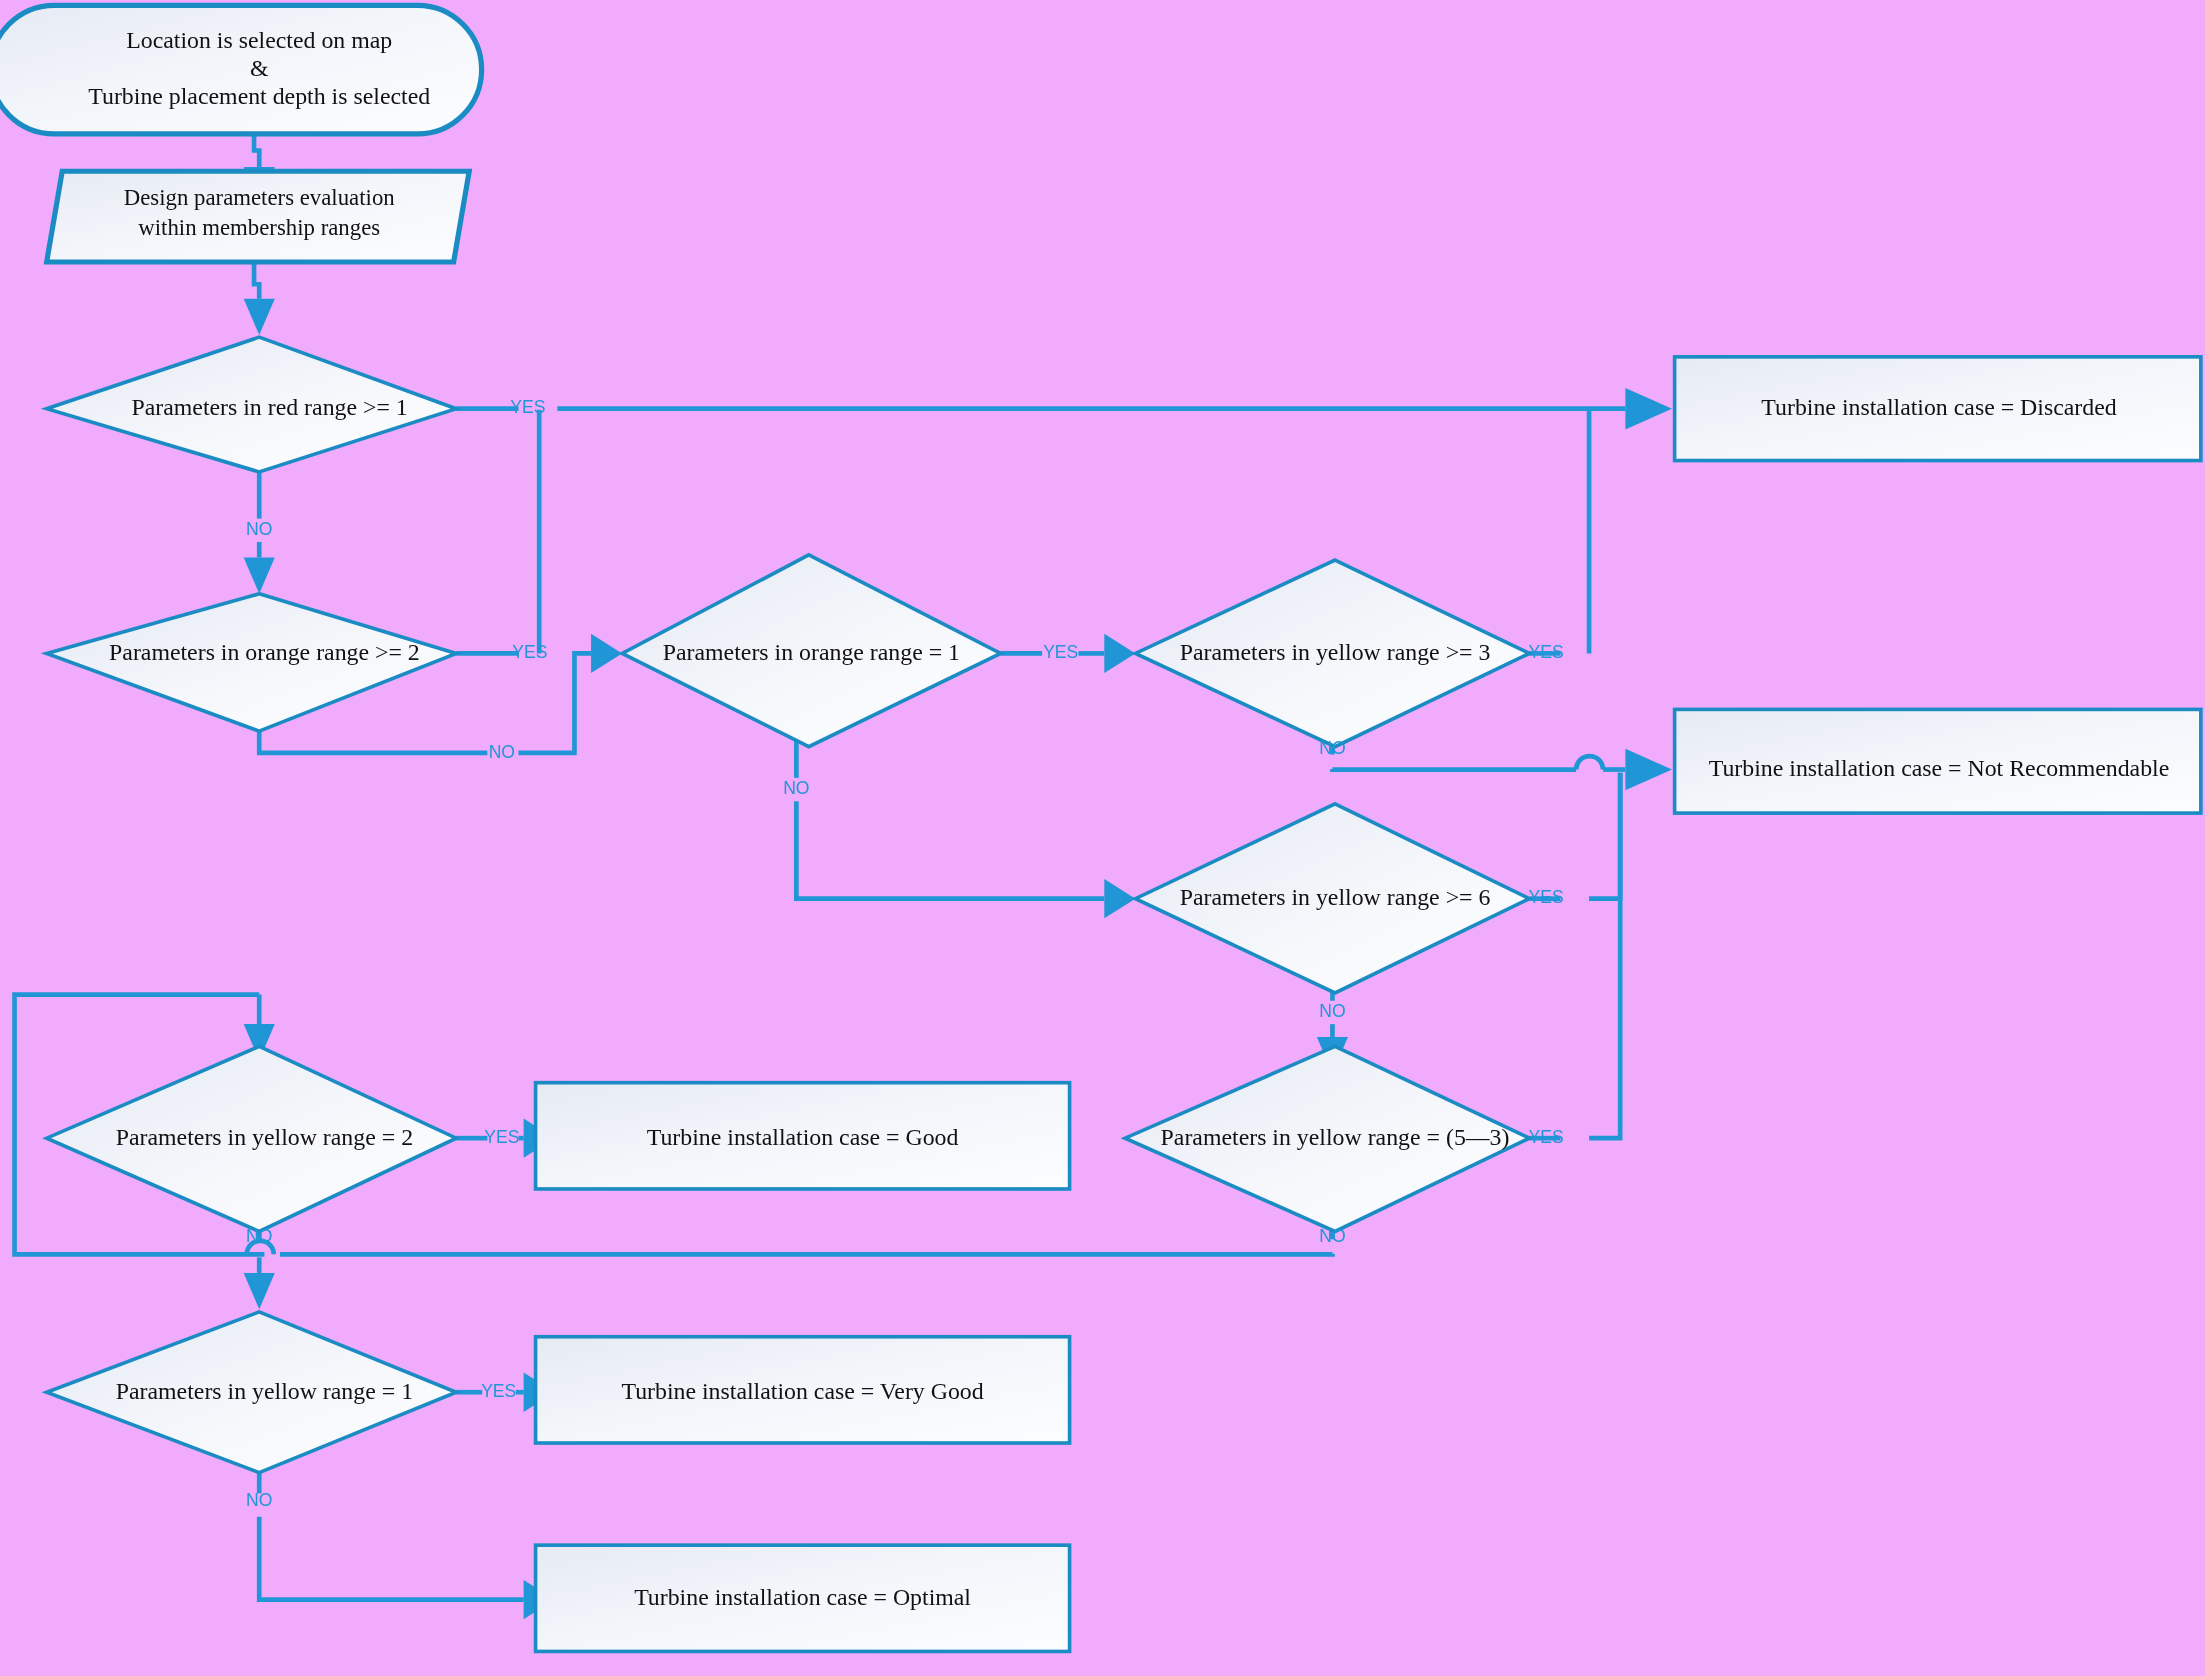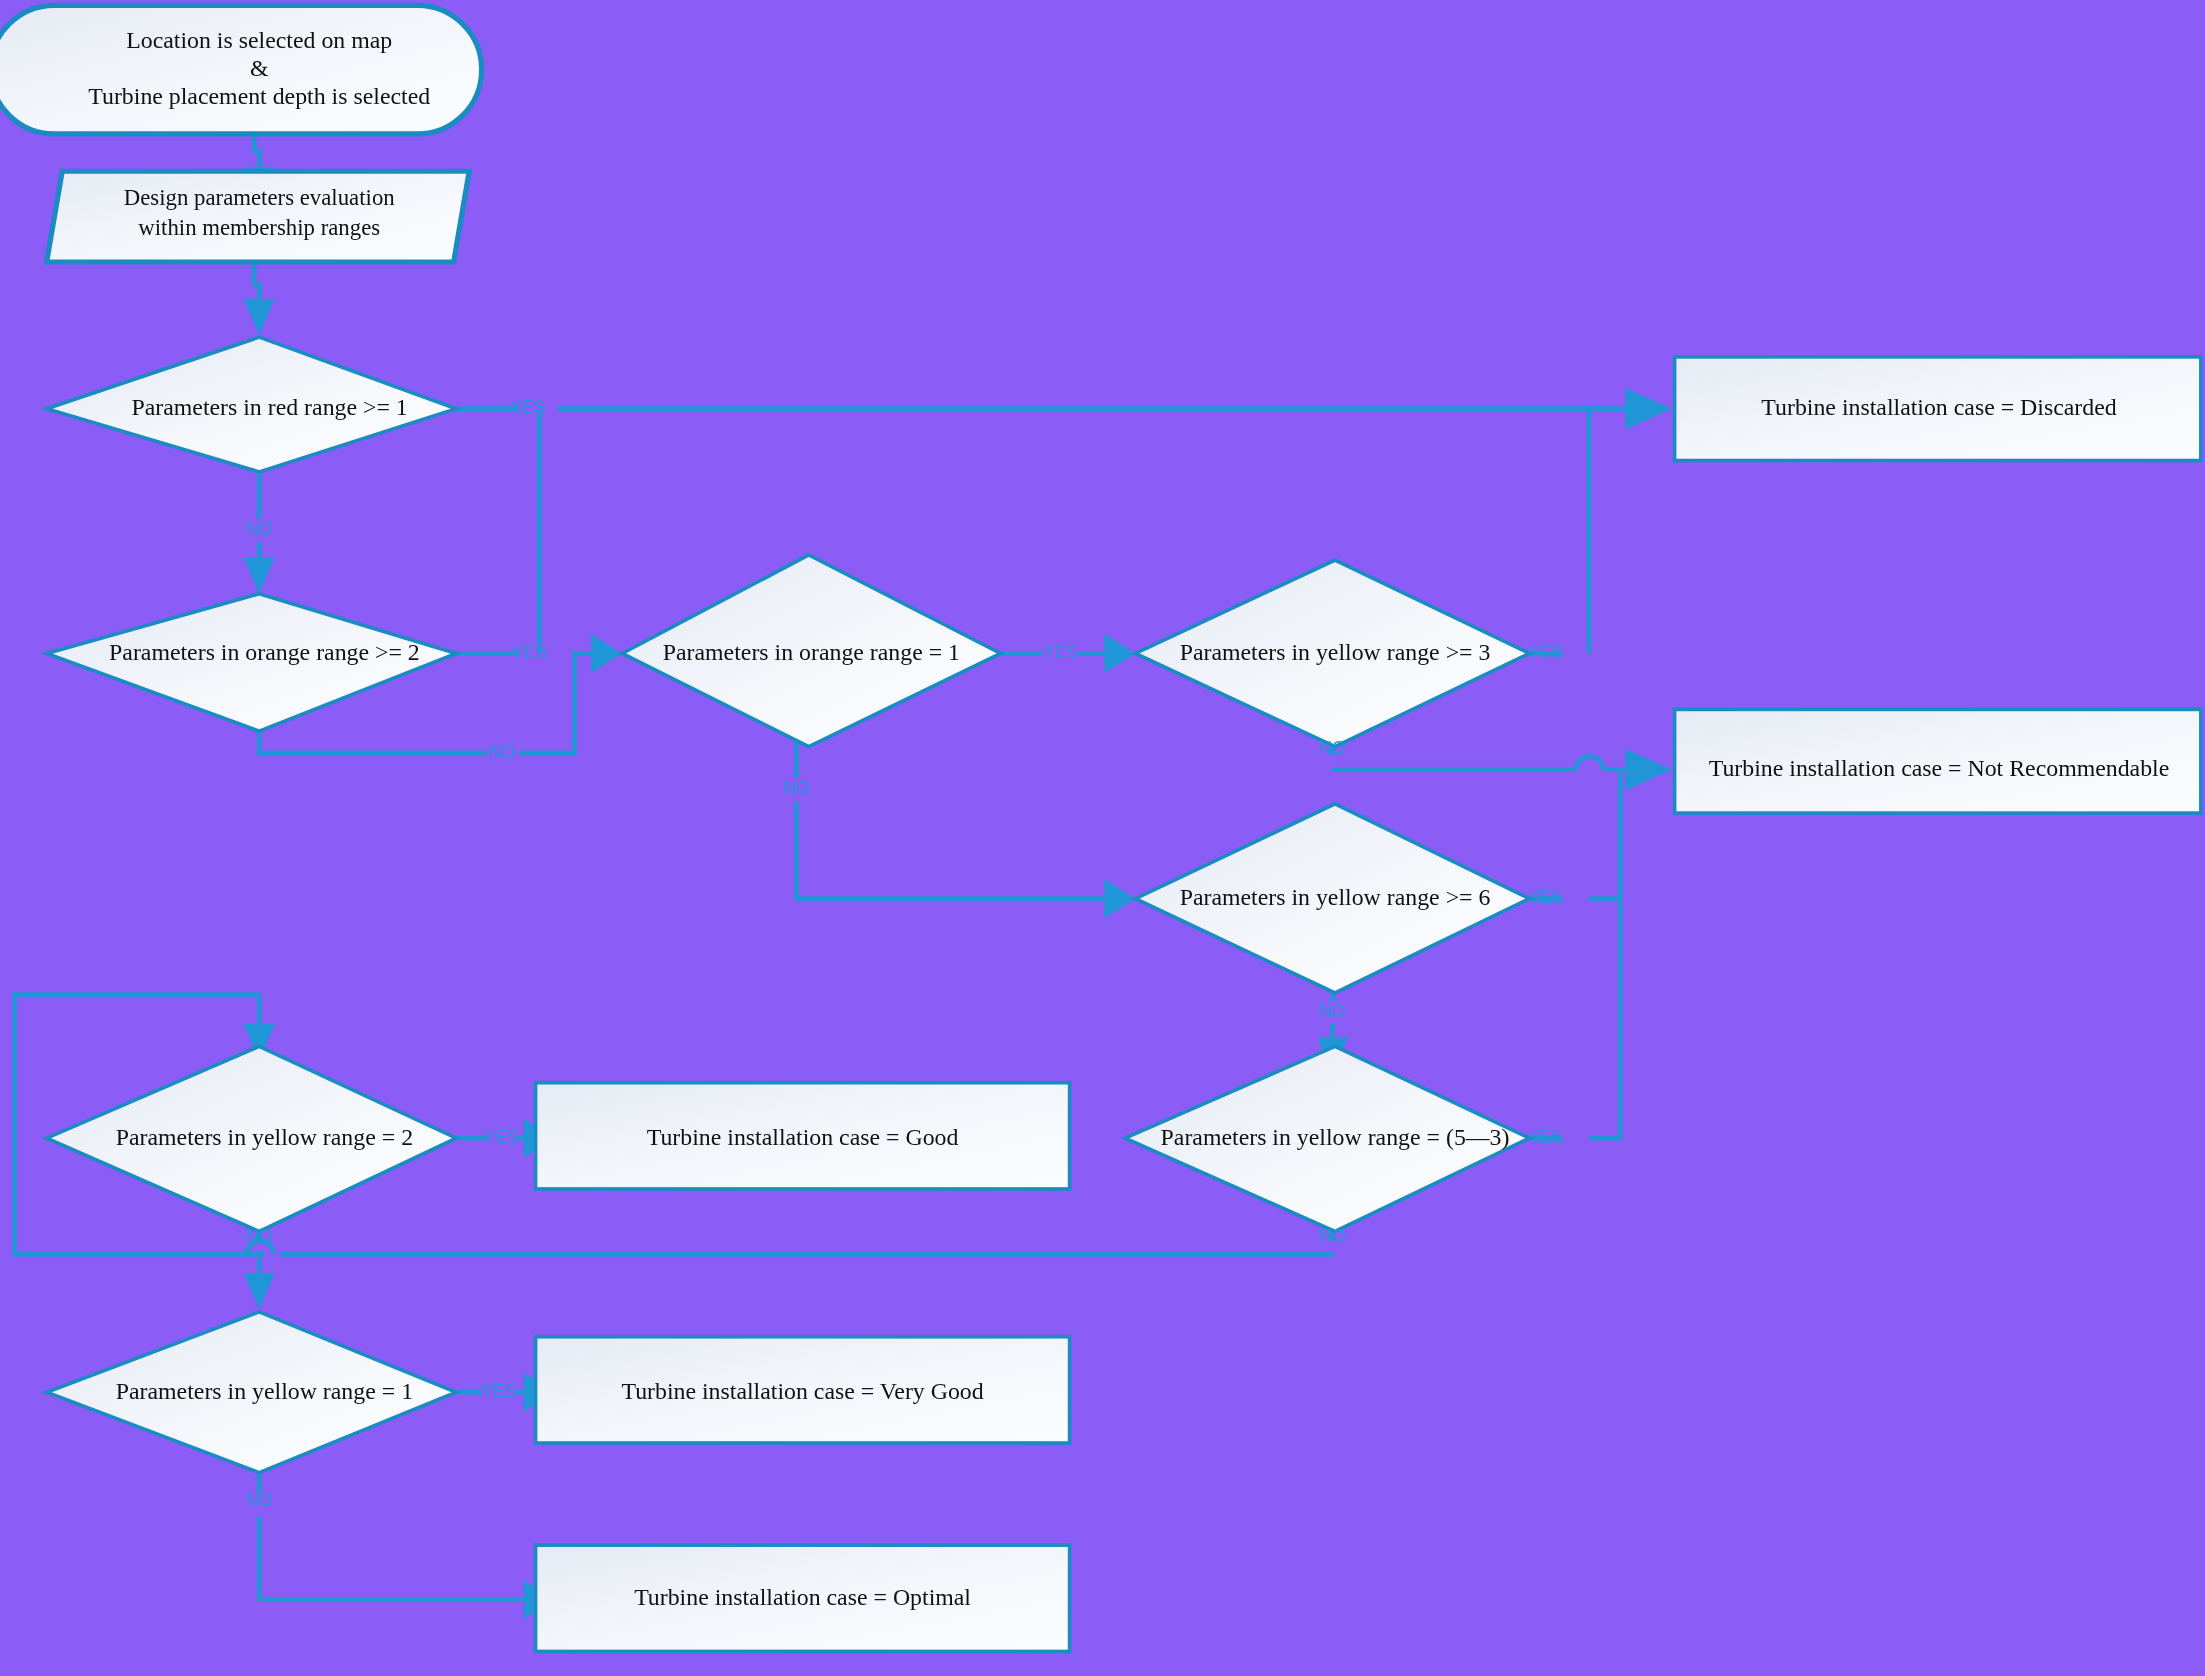--- a/index.html
+++ b/index.html
@@ -1,17 +1,17 @@
 <!DOCTYPE html>
 <html style="font-size:8.3px"><head>
 <meta charset="utf-8">
 <style>
   html,body{margin:0;padding:0;background:#ffffff;}
   body{font-family:"Liberation Serif", serif;}
-  #stage{position:relative;width:2205px;height:1677px;background:#8b5cf6;overflow:hidden;}
+  #stage{position:relative;width:2205px;height:1677px;background:#f0abfc;overflow:hidden;}
   svg#fc{position:absolute;top:0;left:0;width:2205px;height:1677px;}
   .node-text{font-family:"Liberation Serif", serif;fill:#111111;font-size:46px;text-anchor:middle;dominant-baseline:middle;}
   .node-text-sm{font-size:44px;}
   .edge-label{font-family:"Liberation Sans", sans-serif;fill:#2196d6;font-size:34px;text-anchor:middle;dominant-baseline:middle;letter-spacing:0px;}
   .shape{stroke:#1b8bc4;stroke-width:7;}
   .shape-thick{stroke:#1b8bc4;stroke-width:10;}
   .conn{stroke:#2196d6;stroke-width:9;fill:none;stroke-linecap:butt;}
   .arrowfill{fill:#2196d6;}
 </style>
 </head>

